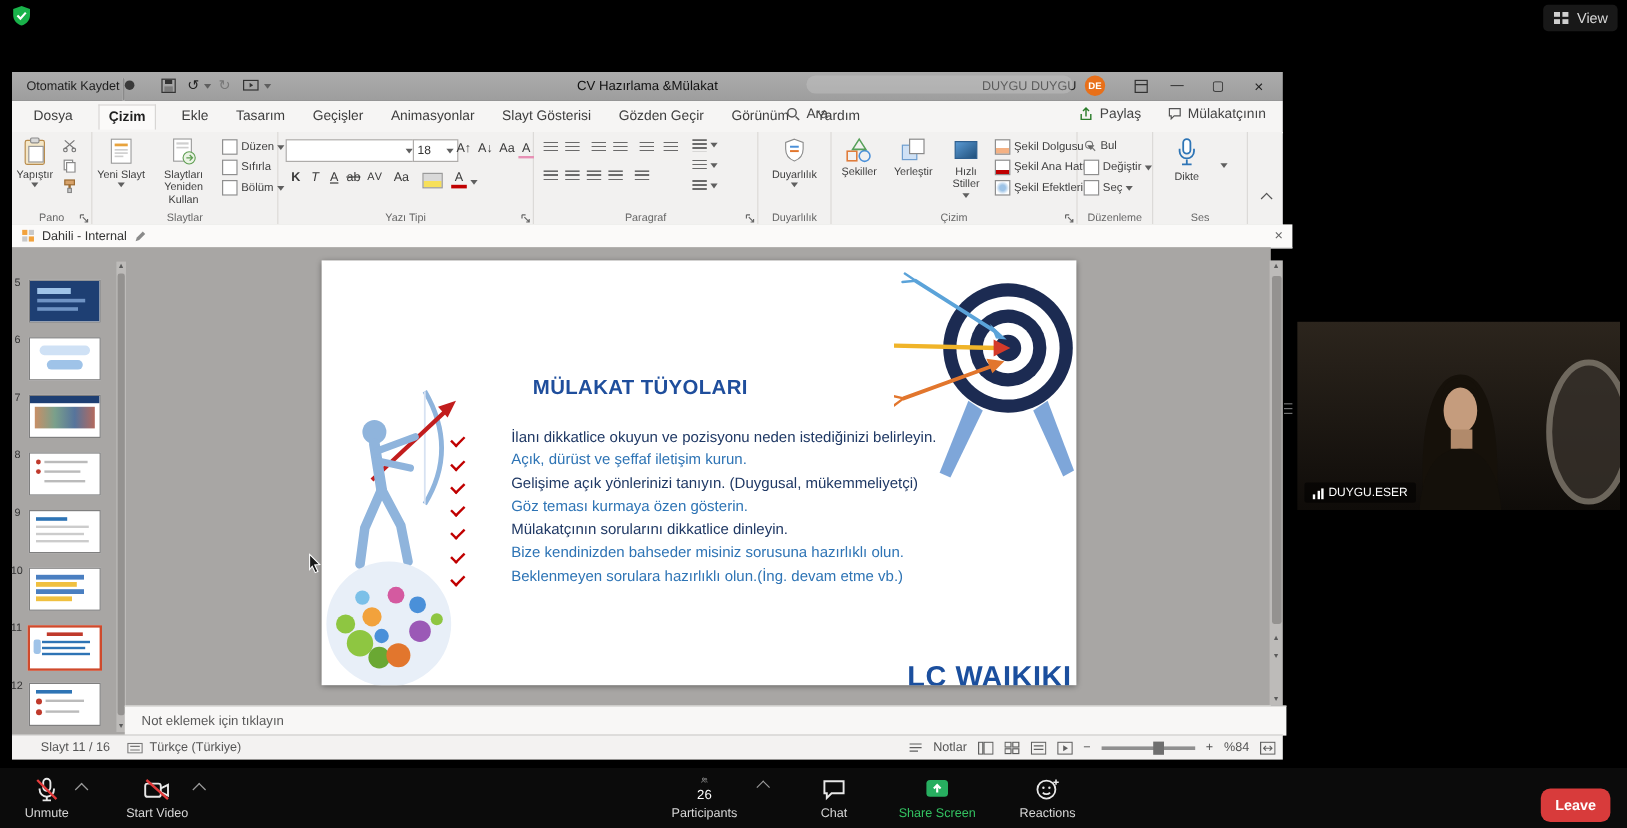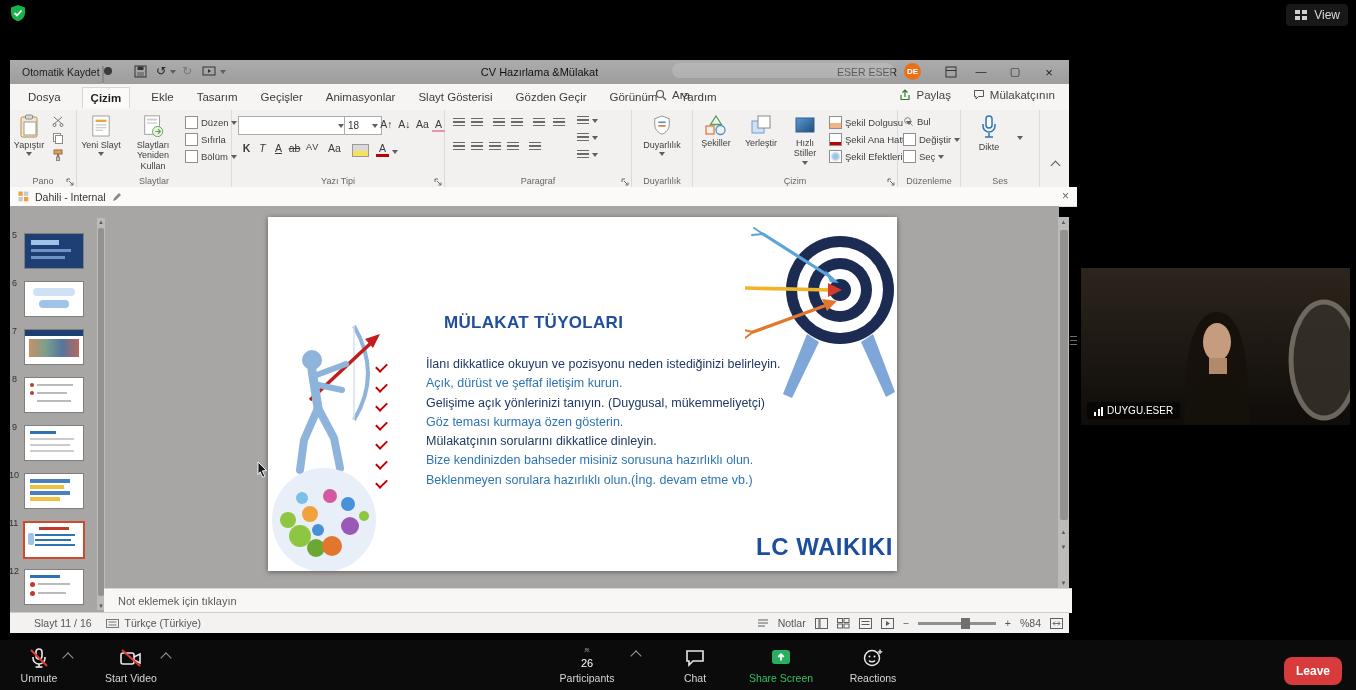--- a/index.html
+++ b/index.html
@@ -101,21 +101,21 @@
     </svg>
     <span class="abs" style="left:146px;top:4px;font-size:12px;color:#222">↺</span>
     <span class="abs dd" style="left:160px;top:10px"></span>
     <span class="abs" style="left:172px;top:4px;font-size:12px;color:#777">↻</span>
     <svg class="abs" style="left:192px;top:6px" width="14" height="11" viewBox="0 0 14 11">
       <rect x="1" y="1" width="12" height="8" fill="none" stroke="#333"></rect>
         <path d="M6 3l3 2-3 2z" fill="#333"></path>
     </svg>
     <span class="abs dd" style="left:210px;top:10px"></span>
     <div class="abs" style="left:0;right:0;top:6px;text-align:center;font-size:11px;color:#111;pointer-events:none">CV Hazırlama &amp;Mülakat</div>
-    <span class="abs tb-text" style="right:172px;top:6px">ESER ESER</span>
+    <span class="abs tb-text" style="right:172px;top:6px">DUYGU DUYGU</span>
     <span class="abs avatar" style="right:148px;top:3px">DE</span>
     <svg class="abs" style="right:112px;top:6px" width="12" height="12" viewBox="0 0 12 12">
       <rect x="1" y="1" width="10" height="10" fill="none" stroke="#333"></rect>
         <line x1="1" y1="4.5" x2="11" y2="4.5" stroke="#333"></line>
     </svg>
     <span class="abs winbtn" style="right:78px;top:5px">—</span>
     <span class="abs winbtn" style="right:44px;top:5px">▢</span>
     <span class="abs winbtn" style="right:10px;top:5px;font-size:13px">×</span>
   </div>
 
@@ -565,21 +565,21 @@
       <div class="brow">
           <span class="chk"></span>
           <span class="btxt bt-blue">Bize kendinizden bahseder misiniz sorusuna hazırlıklı olun.</span>
         </div>
       <div class="brow">
           <span class="chk"></span>
           <span class="btxt bt-blue">Beklenmeyen sorulara hazırlıklı olun.(İng. devam etme vb.)</span>
         </div>
     </div>
 
-    <div class="abs logo" style="left:488px;top:316px">LC WAIKIKI</div>
+    <div class="abs logo" style="left:488px;top:334px">LC WAIKIKI</div>
   </div>
 
   <svg class="abs" style="left:256px;top:461px;z-index:50" width="13" height="19" viewBox="0 0 13 19">
     <path d="M2 1l8.5 8.5-4.2.4 2.6 5.3-2.2 1-2.5-5.4L2 13.6z" fill="#1a1a1a" stroke="#fff" stroke-width="0.9"></path>
   </svg>
 
   <div class="abs sbar" style="left:1058px;top:217px;width:11px;height:371px">
     <span class="sarrow" style="top:2px">▲</span>
     <div class="sthumb" style="left:1.5px;top:13px;width:8px;height:290px"></div>
     <span class="sarrow" style="top:312px">▲</span>

